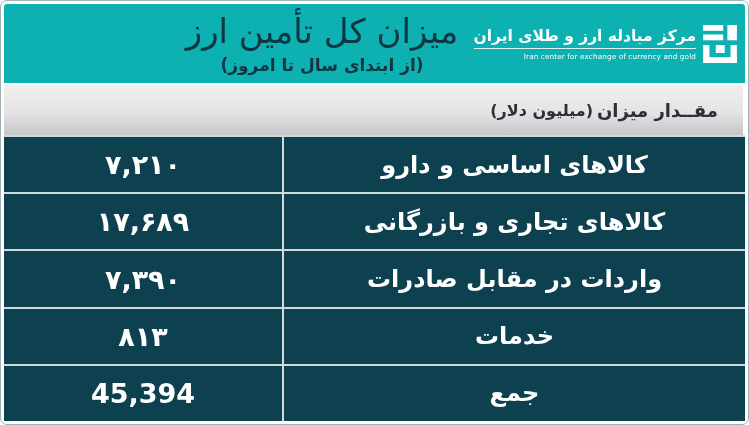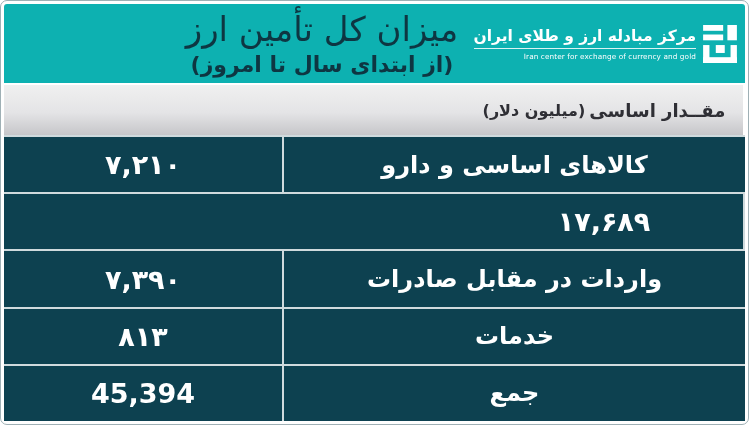--- a/index.html
+++ b/index.html
@@ -23,21 +23,21 @@
     border-radius: 3px 3px 0 0;
     position: relative;
     margin-bottom: 2px;
   }
   .titles {
     position: absolute; left: 80px; right: 185px; top: 0; bottom: 0;
     display: flex; flex-direction: column; align-items: center; justify-content: center;
     direction: rtl; color: #0e3642; text-align: center;
   }
   .title-main { font-size: 34px; font-weight: normal; line-height: 1.15; letter-spacing: 0; }
-  .title-sub  { font-size: 22px; font-weight: bold; margin-top: 3px; }
+  .title-sub  { font-size: 17px; font-weight: bold; margin-top: 3px; }
   .logo {
     position: absolute; right: 8px; top: 50%; transform: translateY(-50%);
     display: flex; align-items: center; direction: ltr; color: #ffffff;
   }
   .logo-text { text-align: right; margin-right: 7px; }
   .logo-fa {
     font-size: 15.5px; font-weight: bold; direction: rtl; white-space: nowrap;
     border-bottom: 1px solid rgba(255,255,255,.85); padding-bottom: 3px;
   }
   .logo-en { font-size: 7.3px; margin-top: 3px; white-space: nowrap; letter-spacing: .1px; }
@@ -91,35 +91,36 @@
           <rect x="12" y="19" width="8.5" height="7.5"></rect>
         </g>
       </svg>
     </div>
   </div>
 
   <div class="table">
 
     <div class="thead">
       <div class="cell col-value">
-        <span class="th-label">مقــدار اساسی</span>
+        <span class="th-label">مقــدار میزان</span>
         <span class="th-sub">(میلیون دلار)</span>
       </div>
     </div>
 
     <div class="tbody">
 
       <div class="row">
         <div class="cell col-desc cell-desc">کالاهای اساسی و دارو</div>
         <div class="cell col-value">
           <span class="cell-num">۷,۲۱۰</span>
         </div>
       </div>
 
       <div class="row">
+        <div class="cell col-desc cell-desc">کالاهای تجاری و بازرگانی</div>
         <div class="cell col-value">
           <span class="cell-num">۱۷,۶۸۹</span>
         </div>
       </div>
 
       <div class="row">
         <div class="cell col-desc cell-desc">واردات در مقابل صادرات</div>
         <div class="cell col-value">
           <span class="cell-num">۷,۳۹۰</span>
         </div>

